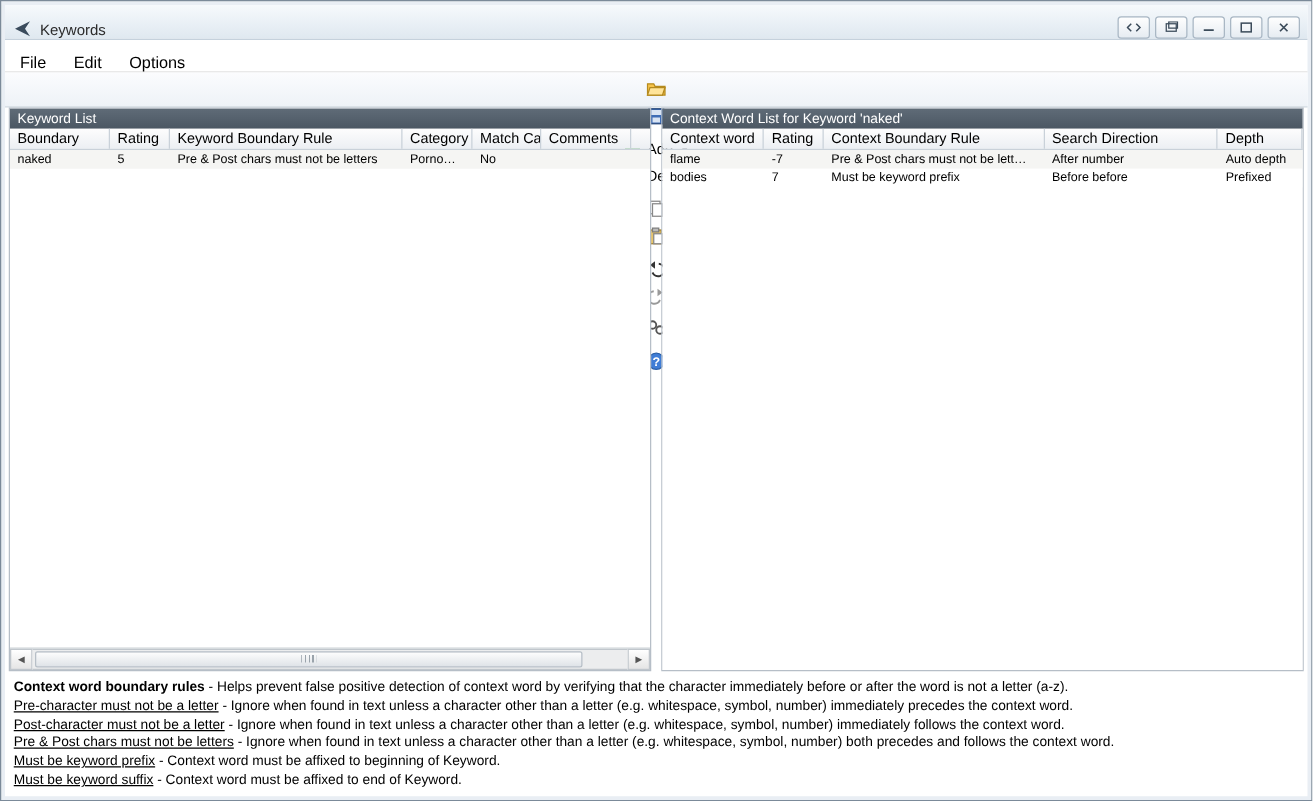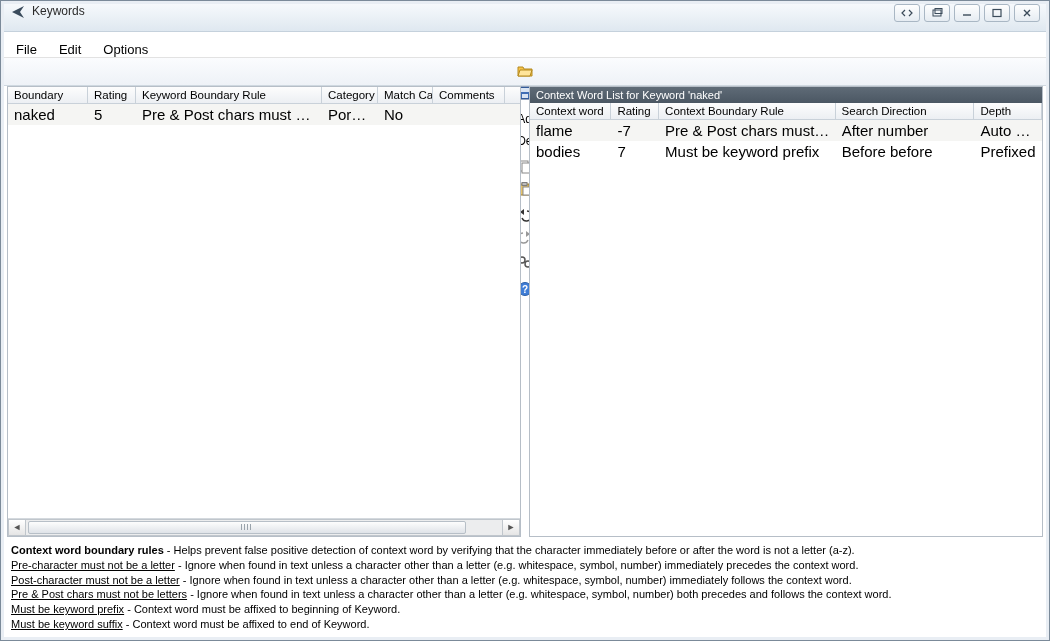--- a/index.html
+++ b/index.html
@@ -9,21 +9,21 @@
     border:1px solid #7b8a99;
     background:#fff;
     display:flex; flex-direction:column;
     box-shadow: inset 0 0 0 3px #e9eef4;
   }
   
   .titlebar {
     height:28px;
     background: linear-gradient(#f6f9fc,#dfe8f0);
     border-bottom:1px solid #c5d1dc;
-    display:flex; align-items:flex-start;
+    display:flex; align-items:flex-end;
     padding:0 6px;
     margin:3px 3px 0 3px;
   }
   .titlebar .app-icon {
     width:16px; height:16px; margin-right:6px;
     display:flex; align-items:center; justify-content:center;
   }
   .titlebar .title-text { color:#2b2b2b; }
   .titlebar .spacer { flex:1; }
   .win-btns { display:flex; gap:4px; }
@@ -108,21 +108,21 @@
     overflow:hidden;
   }
   .rows { flex:1; overflow:auto; background:#fff; }
   .row {
     display:flex;
     padding:0;
   }
   .row:nth-child(odd) { background:#f5f5f3; }
   .row .cell {
     padding:2px 6px;
-    font-size:15px;
+    font-size:10px;
     white-space:nowrap;
     overflow:hidden;
     text-overflow:ellipsis;
   }
   
   .k-keyword { width:80px; }
   .k-rating  { width:48px; text-align:left;}
   .k-rule    { width:186px; }
   .k-cat     { width:56px; }
   .k-match   { width:55px; }
@@ -296,20 +296,21 @@
       <svg class="icon16" viewBox="0 0 16 16">
           <circle cx="8" cy="8" r="6.5" fill="#3f7dd6" stroke="#2a5fa8"></circle>
           <text x="8" y="12" text-anchor="middle" font-size="10" fill="#fff" font-weight="bold">?</text>
         </svg>
     </button>
   </div>
 
   <div class="main">
 
     <div class="panel">
+      <div class="panel-title">Keyword List</div>
       <div class="colhead">
         <div class="col k-keyword">Boundary</div>
         <div class="col k-rating">Rating</div>
         <div class="col k-rule">Keyword Boundary Rule</div>
         <div class="col k-cat">Category</div>
         <div class="col k-match">Match Case</div>
         <div class="col k-comm">Comments</div>
       </div>
       <div class="rows">
         <div class="row">

